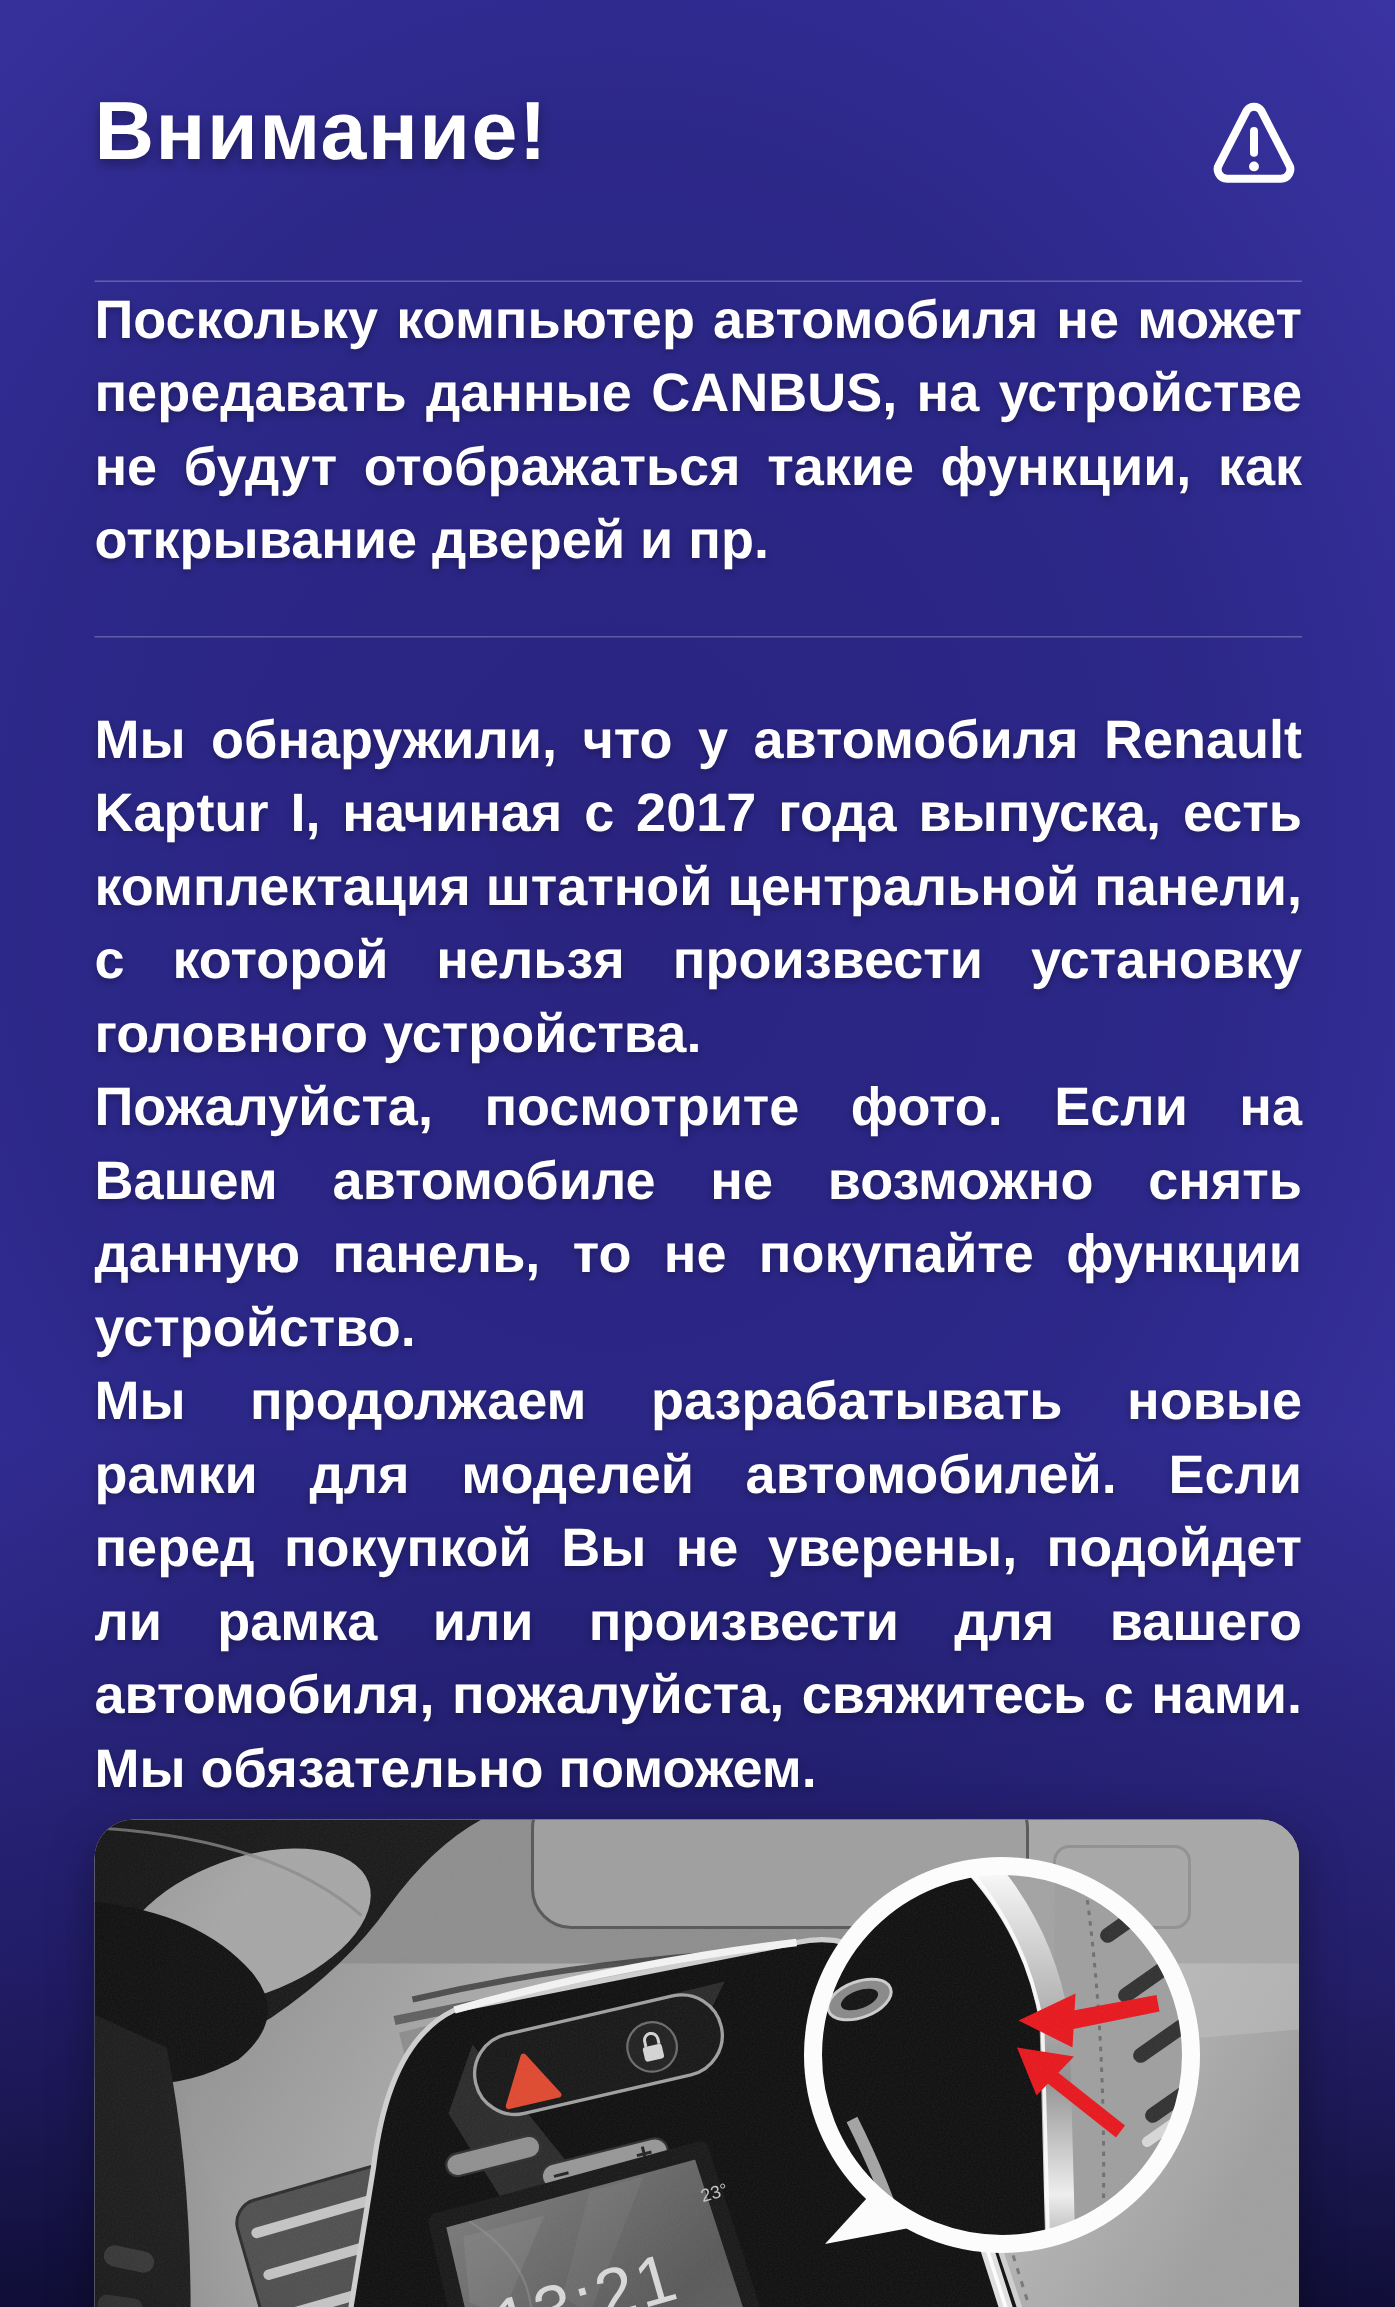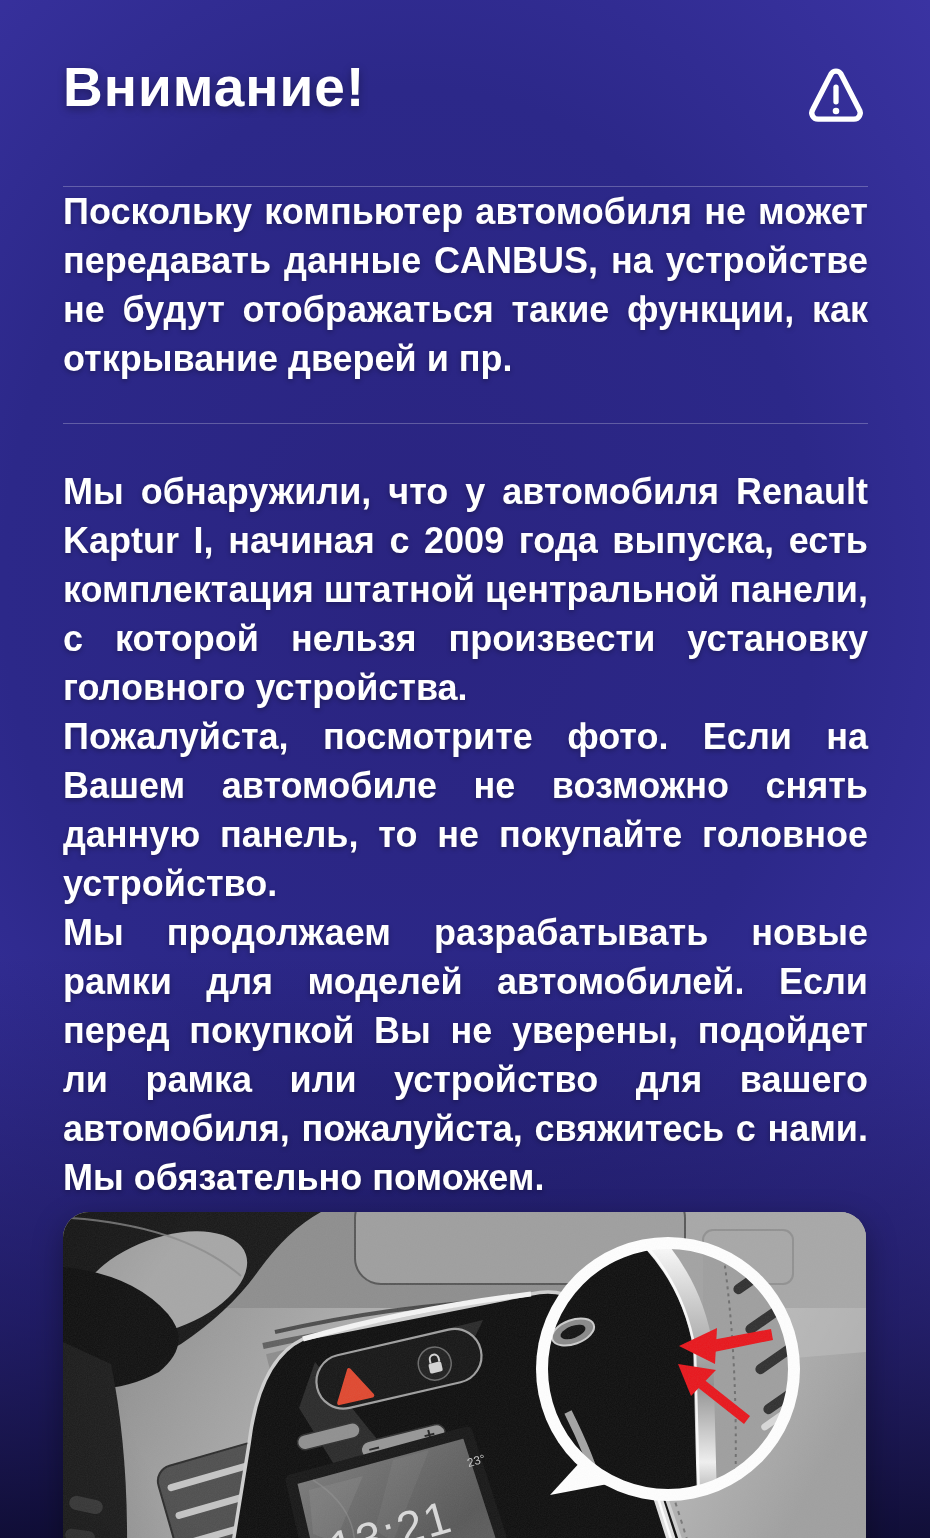--- a/index.html
+++ b/index.html
@@ -50,23 +50,23 @@
     </span>
   </div>
 
   <hr class="divider div1">
 
   <p class="body-text p-first">Поскольку компьютер автомобиля не может передавать данные CANBUS, на устройстве не будут отображаться такие функции, как открывание дверей и пр.</p>
 
   <hr class="divider div2">
 
   <div class="block2">
-    <p class="body-text">Мы обнаружили, что у автомобиля Renault Kaptur I, начиная с 2009 года выпуска, есть комплектация штатной центральной панели, с которой нельзя произвести установку головного устройства.</p>
-    <p class="body-text">Пожалуйста, посмотрите фото. Если на Вашем автомобиле не возможно снять данную панель, то не покупайте головное устройство.</p>
-    <p class="body-text">Мы продолжаем разрабатывать новые рамки для моделей автомобилей. Если перед покупкой Вы не уверены, подойдет ли рамка или устройство для вашего автомобиля, пожалуйста, свяжитесь с нами. Мы обязательно поможем.</p>
+    <p class="body-text">Мы обнаружили, что у автомобиля Renault Kaptur I, начиная с 2017 года выпуска, есть комплектация штатной центральной панели, с которой нельзя произвести установку головного устройства.</p>
+    <p class="body-text">Пожалуйста, посмотрите фото. Если на Вашем автомобиле не возможно снять данную панель, то не покупайте функции устройство.</p>
+    <p class="body-text">Мы продолжаем разрабатывать новые рамки для моделей автомобилей. Если перед покупкой Вы не уверены, подойдет ли рамка или произвести для вашего автомобиля, пожалуйста, свяжитесь с нами. Мы обязательно поможем.</p>
   </div>
 
   <div class="photo">
     <svg width="803" height="505" viewBox="0 0 803 505">
       <defs>
         <linearGradient id="bgGray" x1="0" y1="0" x2="1" y2="0.35">
           <stop offset="0" stop-color="#7f7f7f"></stop>
             <stop offset="0.45" stop-color="#b3b3b3"></stop>
           <stop offset="0.72" stop-color="#c4c4c4"></stop>
             <stop offset="1" stop-color="#9f9f9f"></stop>

